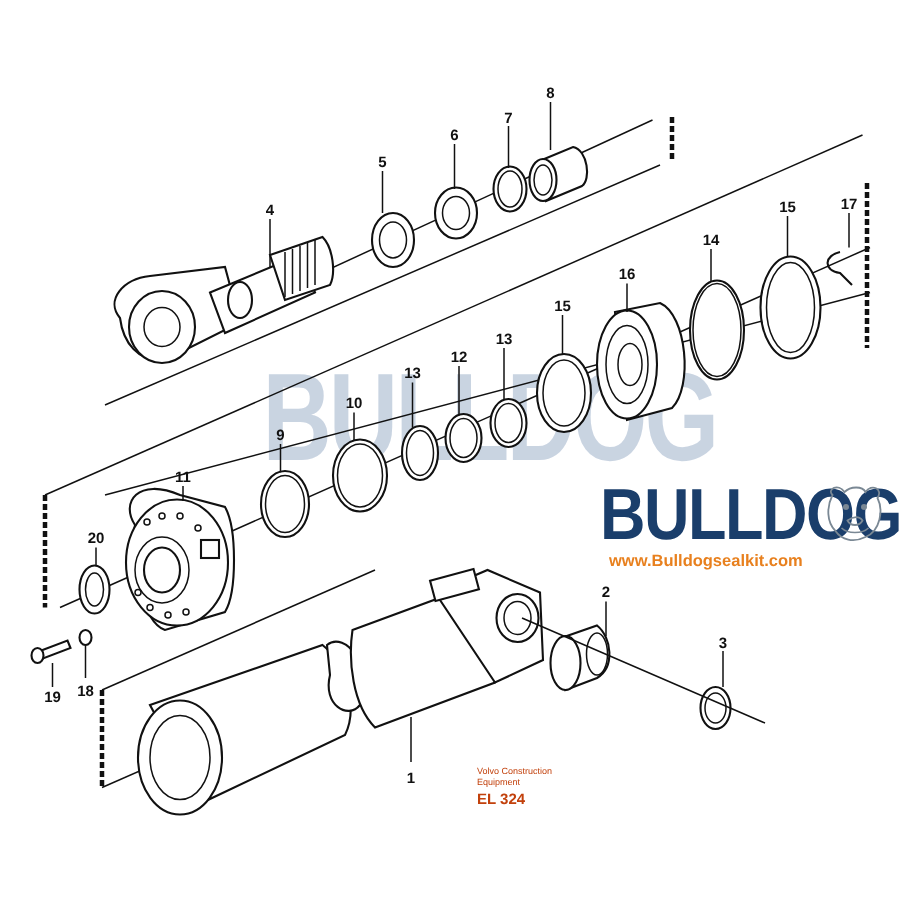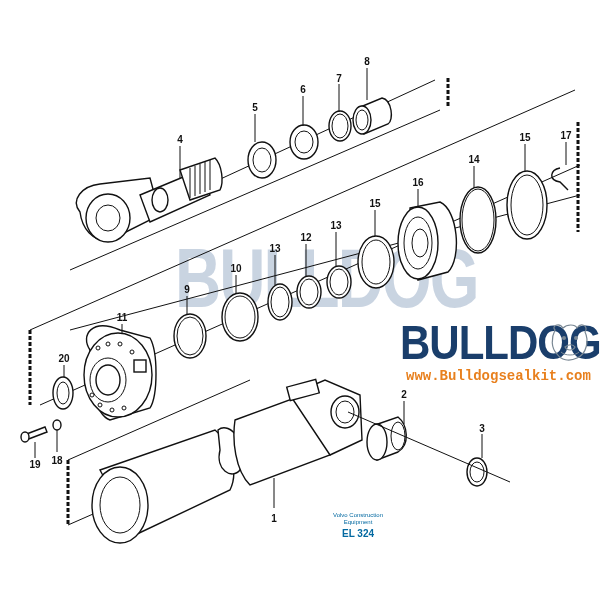--- a/index.html
+++ b/index.html
@@ -6,23 +6,23 @@
   #stage{position:relative;width:600px;height:600px;overflow:hidden;background:#fff;font-family:"Liberation Sans",sans-serif;}
   svg{position:absolute;left:0;top:0;}
   .ln{stroke:#111;fill:none;stroke-width:1.4;}
   .thin{stroke:#111;fill:none;stroke-width:1;}
   .part{stroke:#111;fill:#fff;stroke-width:1.4;}
   .lbl{font-family:"Liberation Sans",sans-serif;font-size:10px;font-weight:bold;fill:#111;text-anchor:middle;}
   .dash{stroke:#111;stroke-width:3;stroke-dasharray:4 2;fill:none;}
   #wm{position:absolute;left:175px;top:230px;font-family:"Liberation Sans",sans-serif;font-weight:bold;font-size:64px;color:#b8c6d8;opacity:.75;letter-spacing:-2px;transform:scaleY(1.3);transform-origin:left top;}
   #logo{position:absolute;left:400px;top:318px;width:200px;}
   #logo-word{font-family:"Liberation Sans",sans-serif;font-weight:bold;font-size:42px;color:#1a3e6b;letter-spacing:-1px;transform:scaleY(1.15);transform-origin:left top;line-height:44px;}
-  #logo-url{font-family:Liberation Mono, monospace;font-weight:bold;font-size:14px;color:#e8801e;margin-top:6px;padding-left:6px;}
+  #logo-url{font-family:Liberation Sans, sans-serif;font-weight:bold;font-size:11px;color:#e8801e;margin-top:6px;padding-left:6px;}
   #dog{position:absolute;left:547px;top:320px;width:44px;height:44px;}
-  #caption{position:absolute;left:318px;top:512px;width:80px;text-align:center;color:#0369a1;}
+  #caption{position:absolute;left:318px;top:512px;width:80px;color:#c2410c;}
   #cap1{font-size:6px;line-height:7px;}
   #cap2{font-size:6px;line-height:7px;}
   #cap3{font-size:10px;font-weight:bold;margin-top:2px;}
 </style>
 </head>
 <body>
 
 <div id="stage">
   <div id="wm">BULLDOG</div>
 

